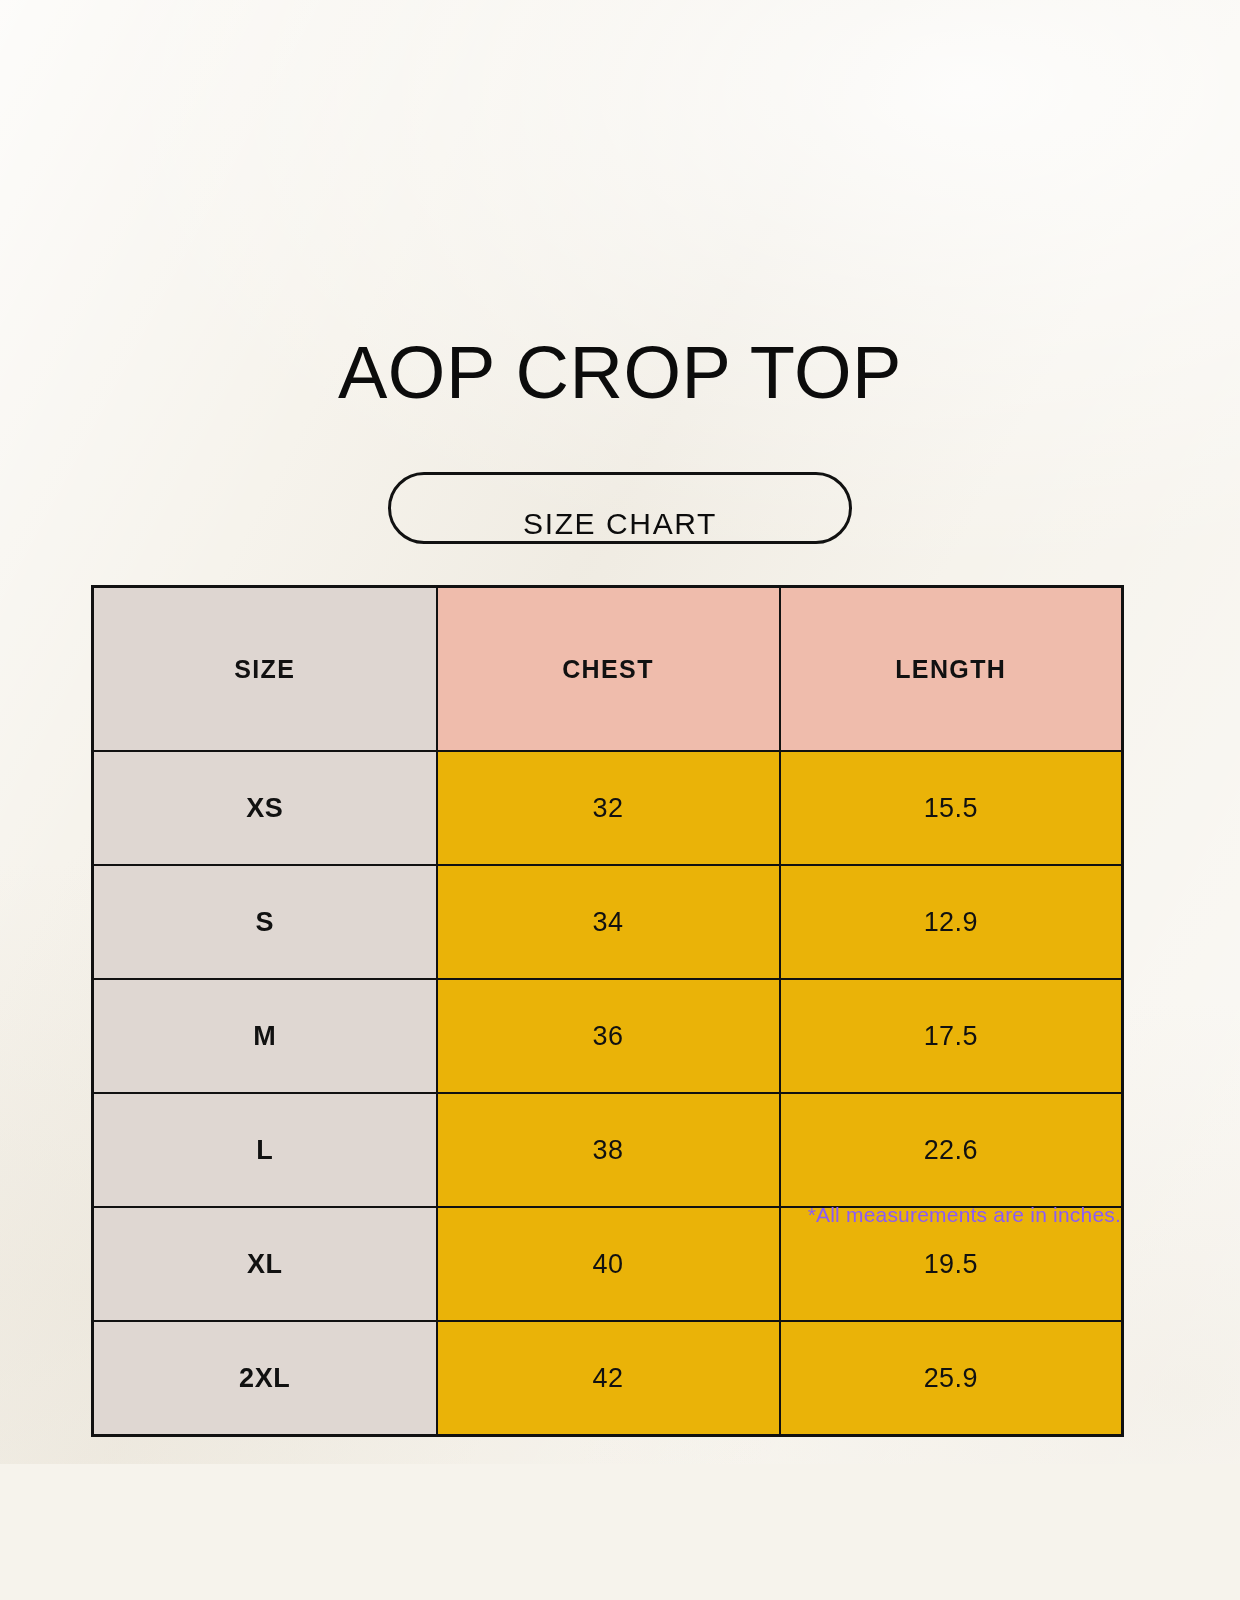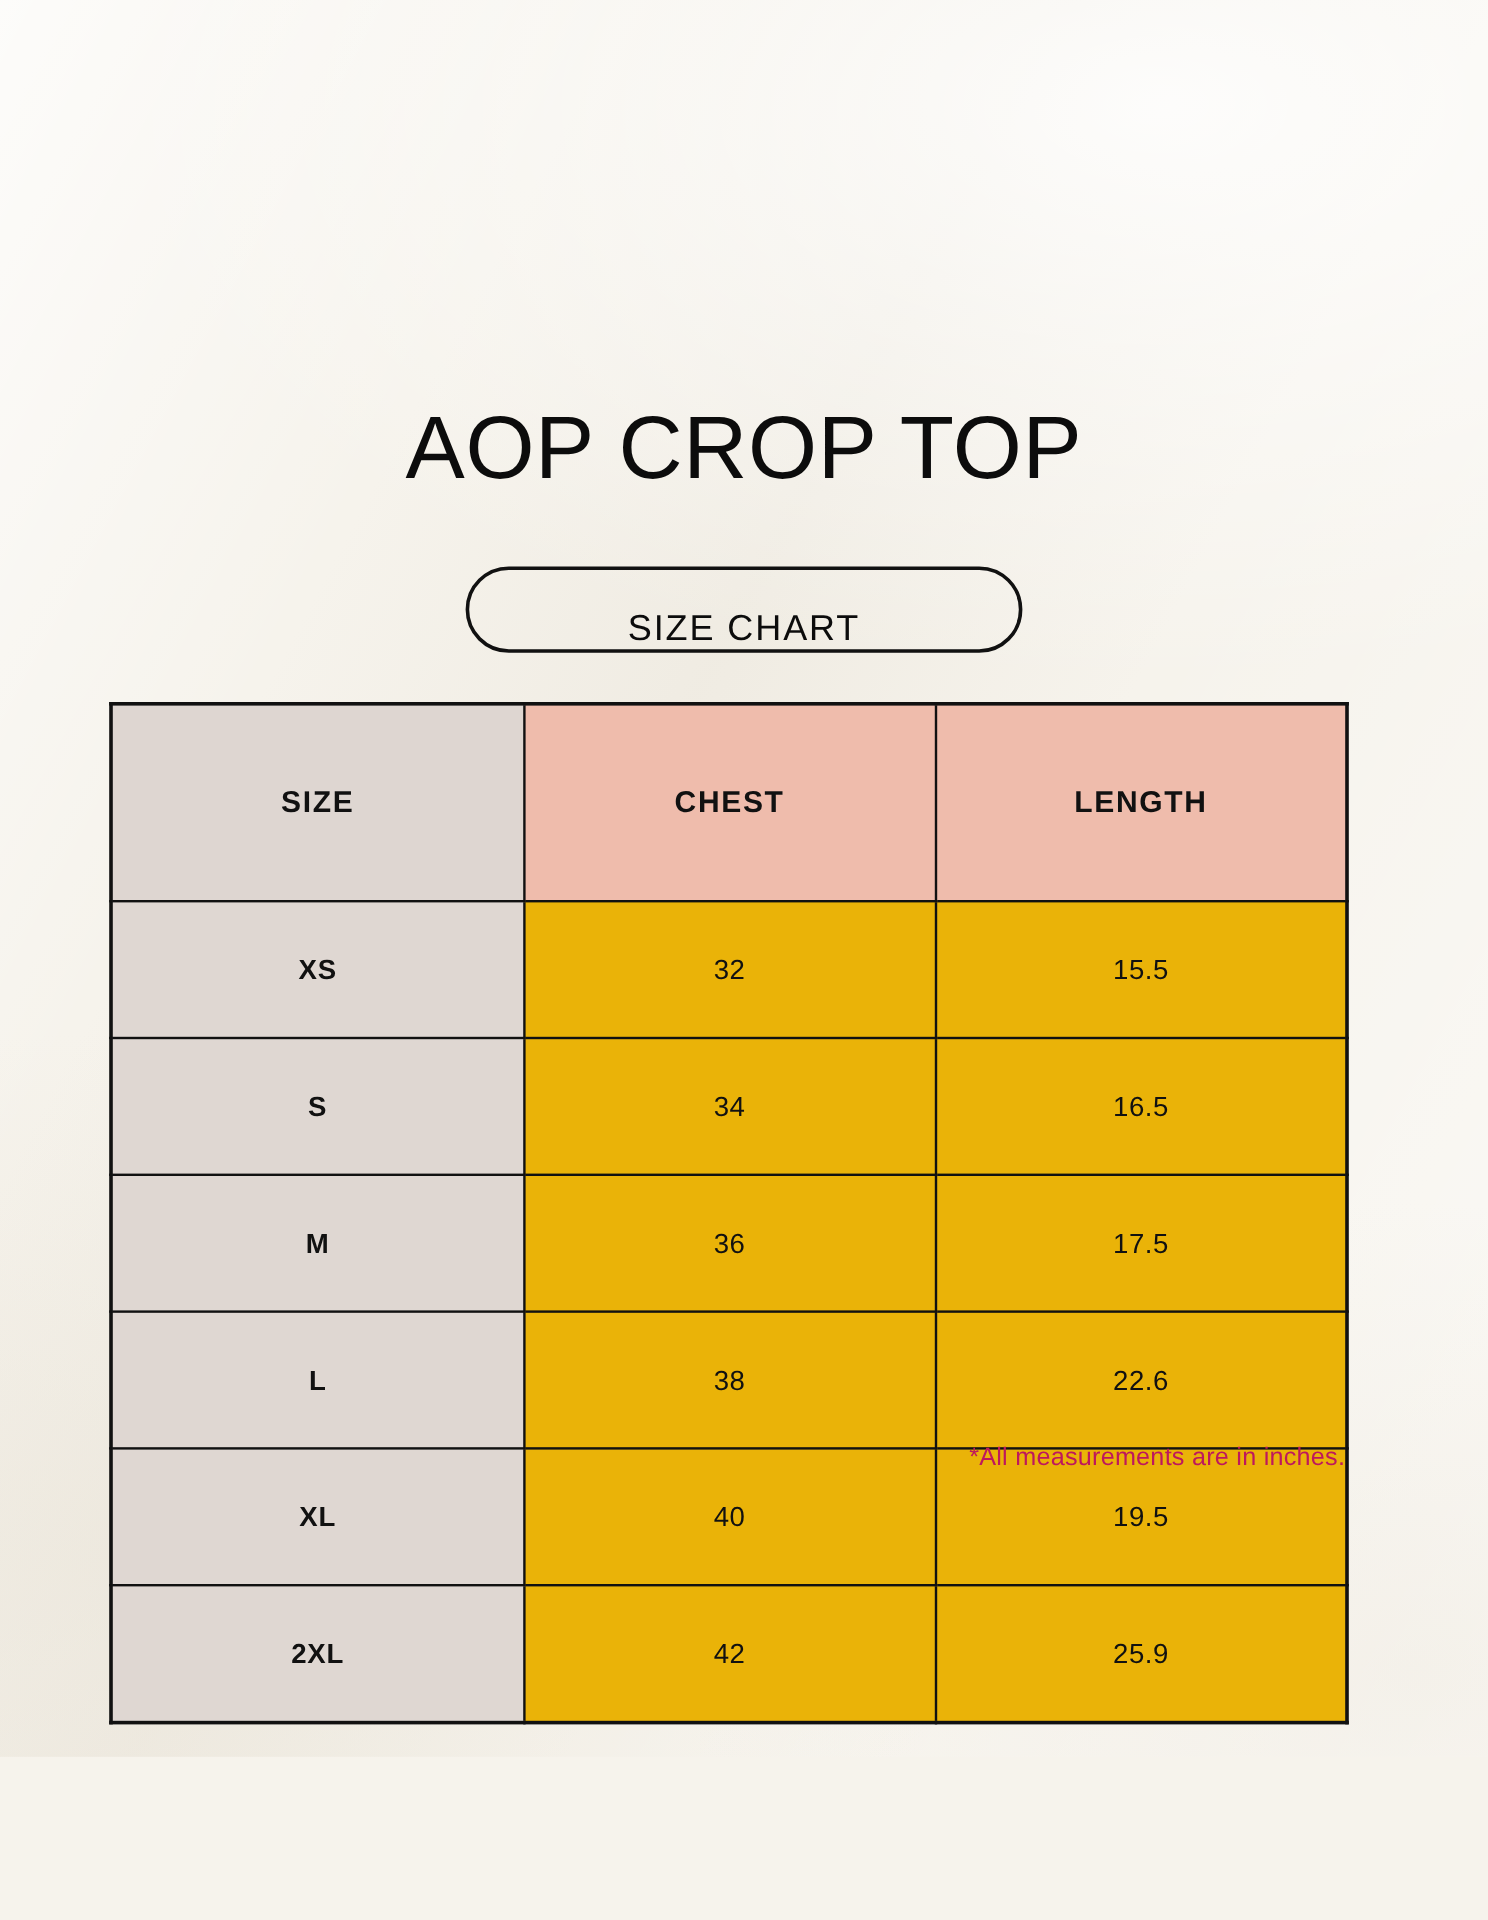--- a/index.html
+++ b/index.html
@@ -110,21 +110,21 @@
     font-size: 25px;
     font-weight: 700;
     letter-spacing: 1.4px;
   }
   th.h-size   { background: #ded6d1; }
   th.h-chest,
   th.h-length { background: #efbcac; }
 
   tbody td {
     height: 80px;
-    font-size: 23px;
+    font-size: 27px;
   }
   td.cell-size {
     background: #dfd7d2;
     font-weight: 700;
     letter-spacing: 0.6px;
   }
   td.cell-meas {
     background: #eab308;
     font-weight: 400;
     letter-spacing: 0.4px;
@@ -132,21 +132,21 @@
 
   .footnote {
     position: absolute;
     left: 91px;
     top: 1203px;
     width: 1030px;
     text-align: right;
     font-size: 21px;
     font-weight: 400;
     letter-spacing: 0.2px;
-    color: #be185d;
+    color: #8b5cf6;
   }
 </style>
 </head>
 <body>
 
 <div class="page">
 
   <div class="bg-wash wash-a"></div>
   <div class="bg-wash wash-b"></div>
 
@@ -172,21 +172,21 @@
       </thead>
       <tbody>
         <tr>
           <td class="cell-size">XS</td>
           <td class="cell-meas">32</td>
           <td class="cell-meas">15.5</td>
         </tr>
         <tr>
           <td class="cell-size">S</td>
           <td class="cell-meas">34</td>
-          <td class="cell-meas">16.5</td>
+          <td class="cell-meas">12.9</td>
         </tr>
         <tr>
           <td class="cell-size">M</td>
           <td class="cell-meas">36</td>
           <td class="cell-meas">17.5</td>
         </tr>
         <tr>
           <td class="cell-size">L</td>
           <td class="cell-meas">38</td>
           <td class="cell-meas">22.6</td>

